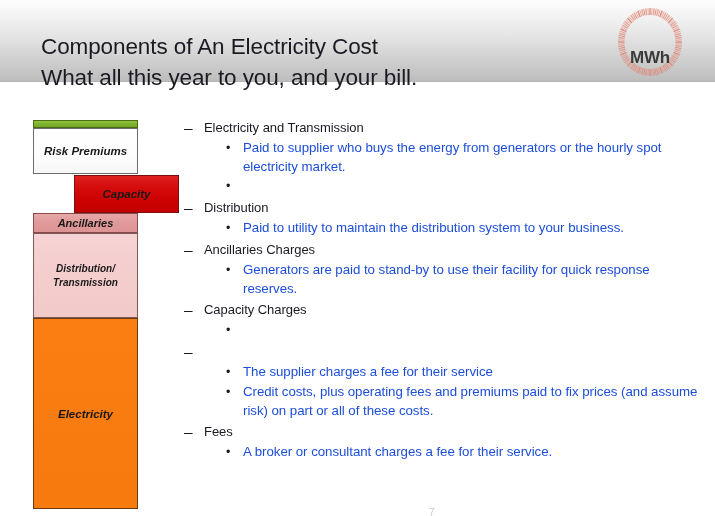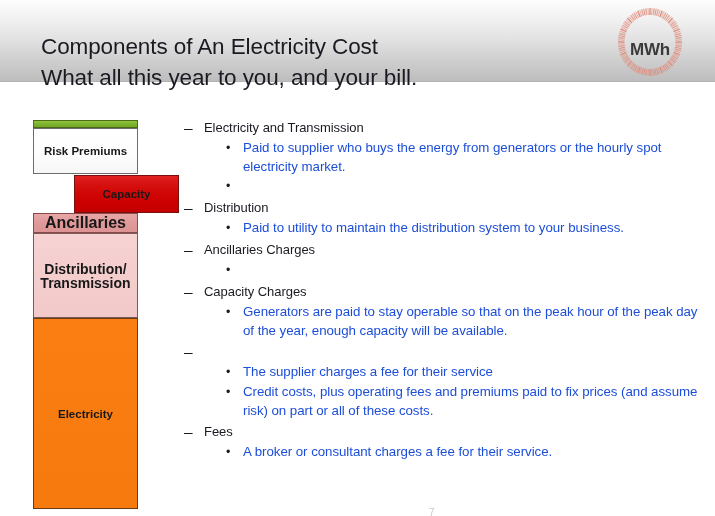--- a/index.html
+++ b/index.html
@@ -26,63 +26,62 @@
     font-size:22.5px;line-height:31px;color:#1a1a22;
     letter-spacing:-0.1px;white-space:nowrap;
   }
 
   
   .logo{
     position:absolute;right:29px;top:6px;width:72px;height:72px;
   }
   .logo svg{display:block;width:72px;height:72px;}
   .logo-text{
-    position:absolute;left:0;top:8px;width:72px;height:72px;
+    position:absolute;left:0;top:16px;width:72px;height:72px;
     display:flex;align-items:center;justify-content:center;
     font-family:"Liberation Sans",sans-serif;
     font-weight:bold;font-size:17px;color:#3a3a3a;letter-spacing:-0.2px;text-align:center;
   }
 
   
   .bar{
     position:absolute;left:33px;top:120px;width:105px;height:389px;
   }
   .seg{
     position:absolute;left:0;width:105px;box-sizing:border-box;
     display:flex;align-items:center;justify-content:center;
     text-align:center;
     font-family:"Liberation Sans",sans-serif;
-    font-weight:bold;color:#181818;
+    font-weight:bold;color:#181818;font-style:italic;
   }
   .seg-label{pointer-events:none;}
 
   .seg.green{
     border:1px solid #4c6b14;
     background:linear-gradient(to bottom,#8fc63d 0%,#7cb22e 55%,#74a728 100%);
   }
   .seg.white{
     border:1px solid #6d6d6d;
     background:linear-gradient(to bottom,#ffffff 0%,#fdfdfd 60%,#f6f6f6 100%);
     font-size:11.5px;
   }
   .seg.darkred{
     border:1px solid #7a0f0f;
     background:linear-gradient(to bottom,#e02020 0%,#d40d0d 30%,#cc0000 70%,#c40000 100%);
     font-size:11.5px;
   }
   .seg.midpink{
     border:1px solid #8a4a4a;
     background:linear-gradient(to bottom,#e8a8a8 0%,#e09a9a 45%,#dc9393 100%);
-    font-size:16px;
-    align-items:flex-end;
+    font-size:11px;
   }
   .seg.lightpink{
     border:1px solid #7a5a5a;
     background:linear-gradient(to bottom,#f7d3d3 0%,#f4cdcd 50%,#f2c9c9 100%);
-    font-size:14px;line-height:14px;
+    font-size:10px;line-height:14px;
   }
   .seg.orange{
     border:1px solid #6b3a10;
     background:linear-gradient(to bottom,#fb7e13 0%,#f97c10 50%,#f77a0e 100%);
     font-size:11.5px;
     justify-content:center;
   }
 
   
   .content{
@@ -283,28 +282,28 @@
       <div class="l2">
         <span class="l2-dot">•</span>
         <span class="l2-text">Paid to utility to maintain the distribution system to your business.</span>
       </div>
       <div class="l1">
         <span class="l1-dash">–</span>
         <span class="l1-text">Ancillaries Charges</span>
       </div>
       <div class="l2">
         <span class="l2-dot">•</span>
+        <span class="l2-text">Generators are paid to stand-by to use their facility for quick response reserves.</span>
       </div>
       <div class="l1">
         <span class="l1-dash">–</span>
         <span class="l1-text">Capacity Charges</span>
       </div>
       <div class="l2">
         <span class="l2-dot">•</span>
-        <span class="l2-text">Generators are paid to stay operable so that on the peak hour of the peak day of the year, enough capacity will be available.</span>
       </div>
       <div class="l1">
         <span class="l1-dash">–</span>
       </div>
       <div class="l2">
         <span class="l2-dot">•</span>
         <span class="l2-text">The supplier charges a fee for their service</span>
       </div>
       <div class="l2">
         <span class="l2-dot">•</span>

